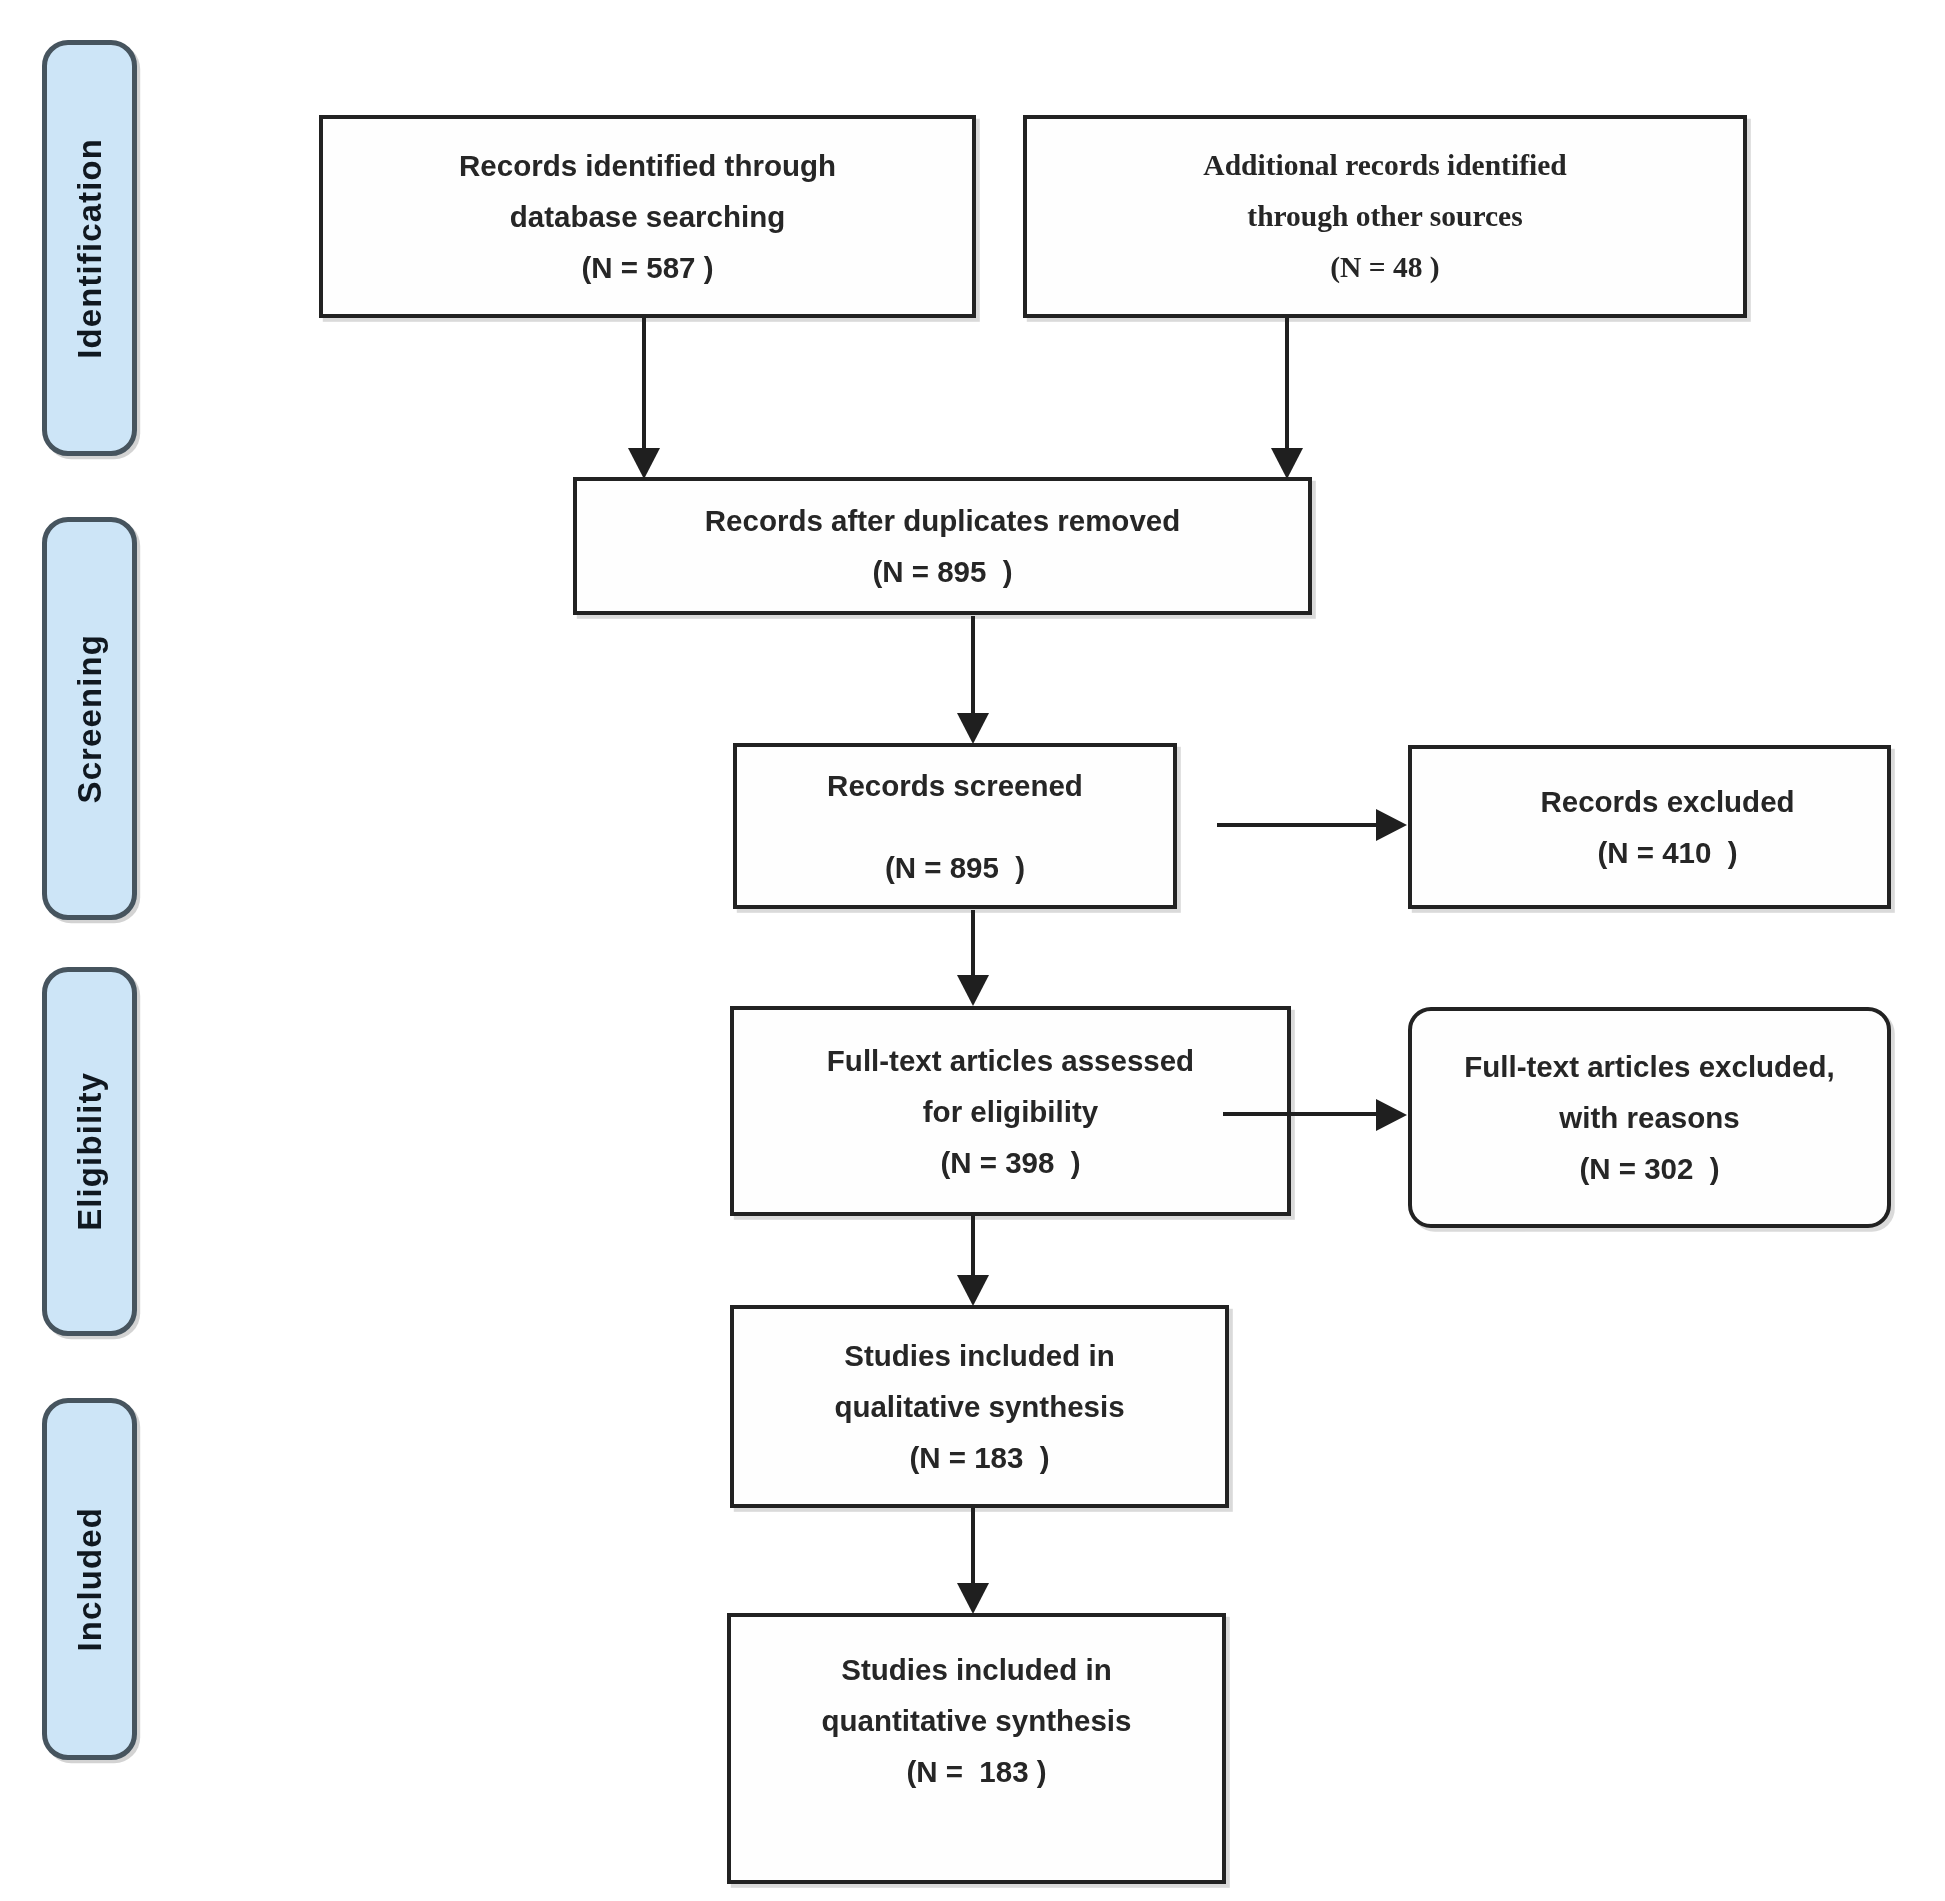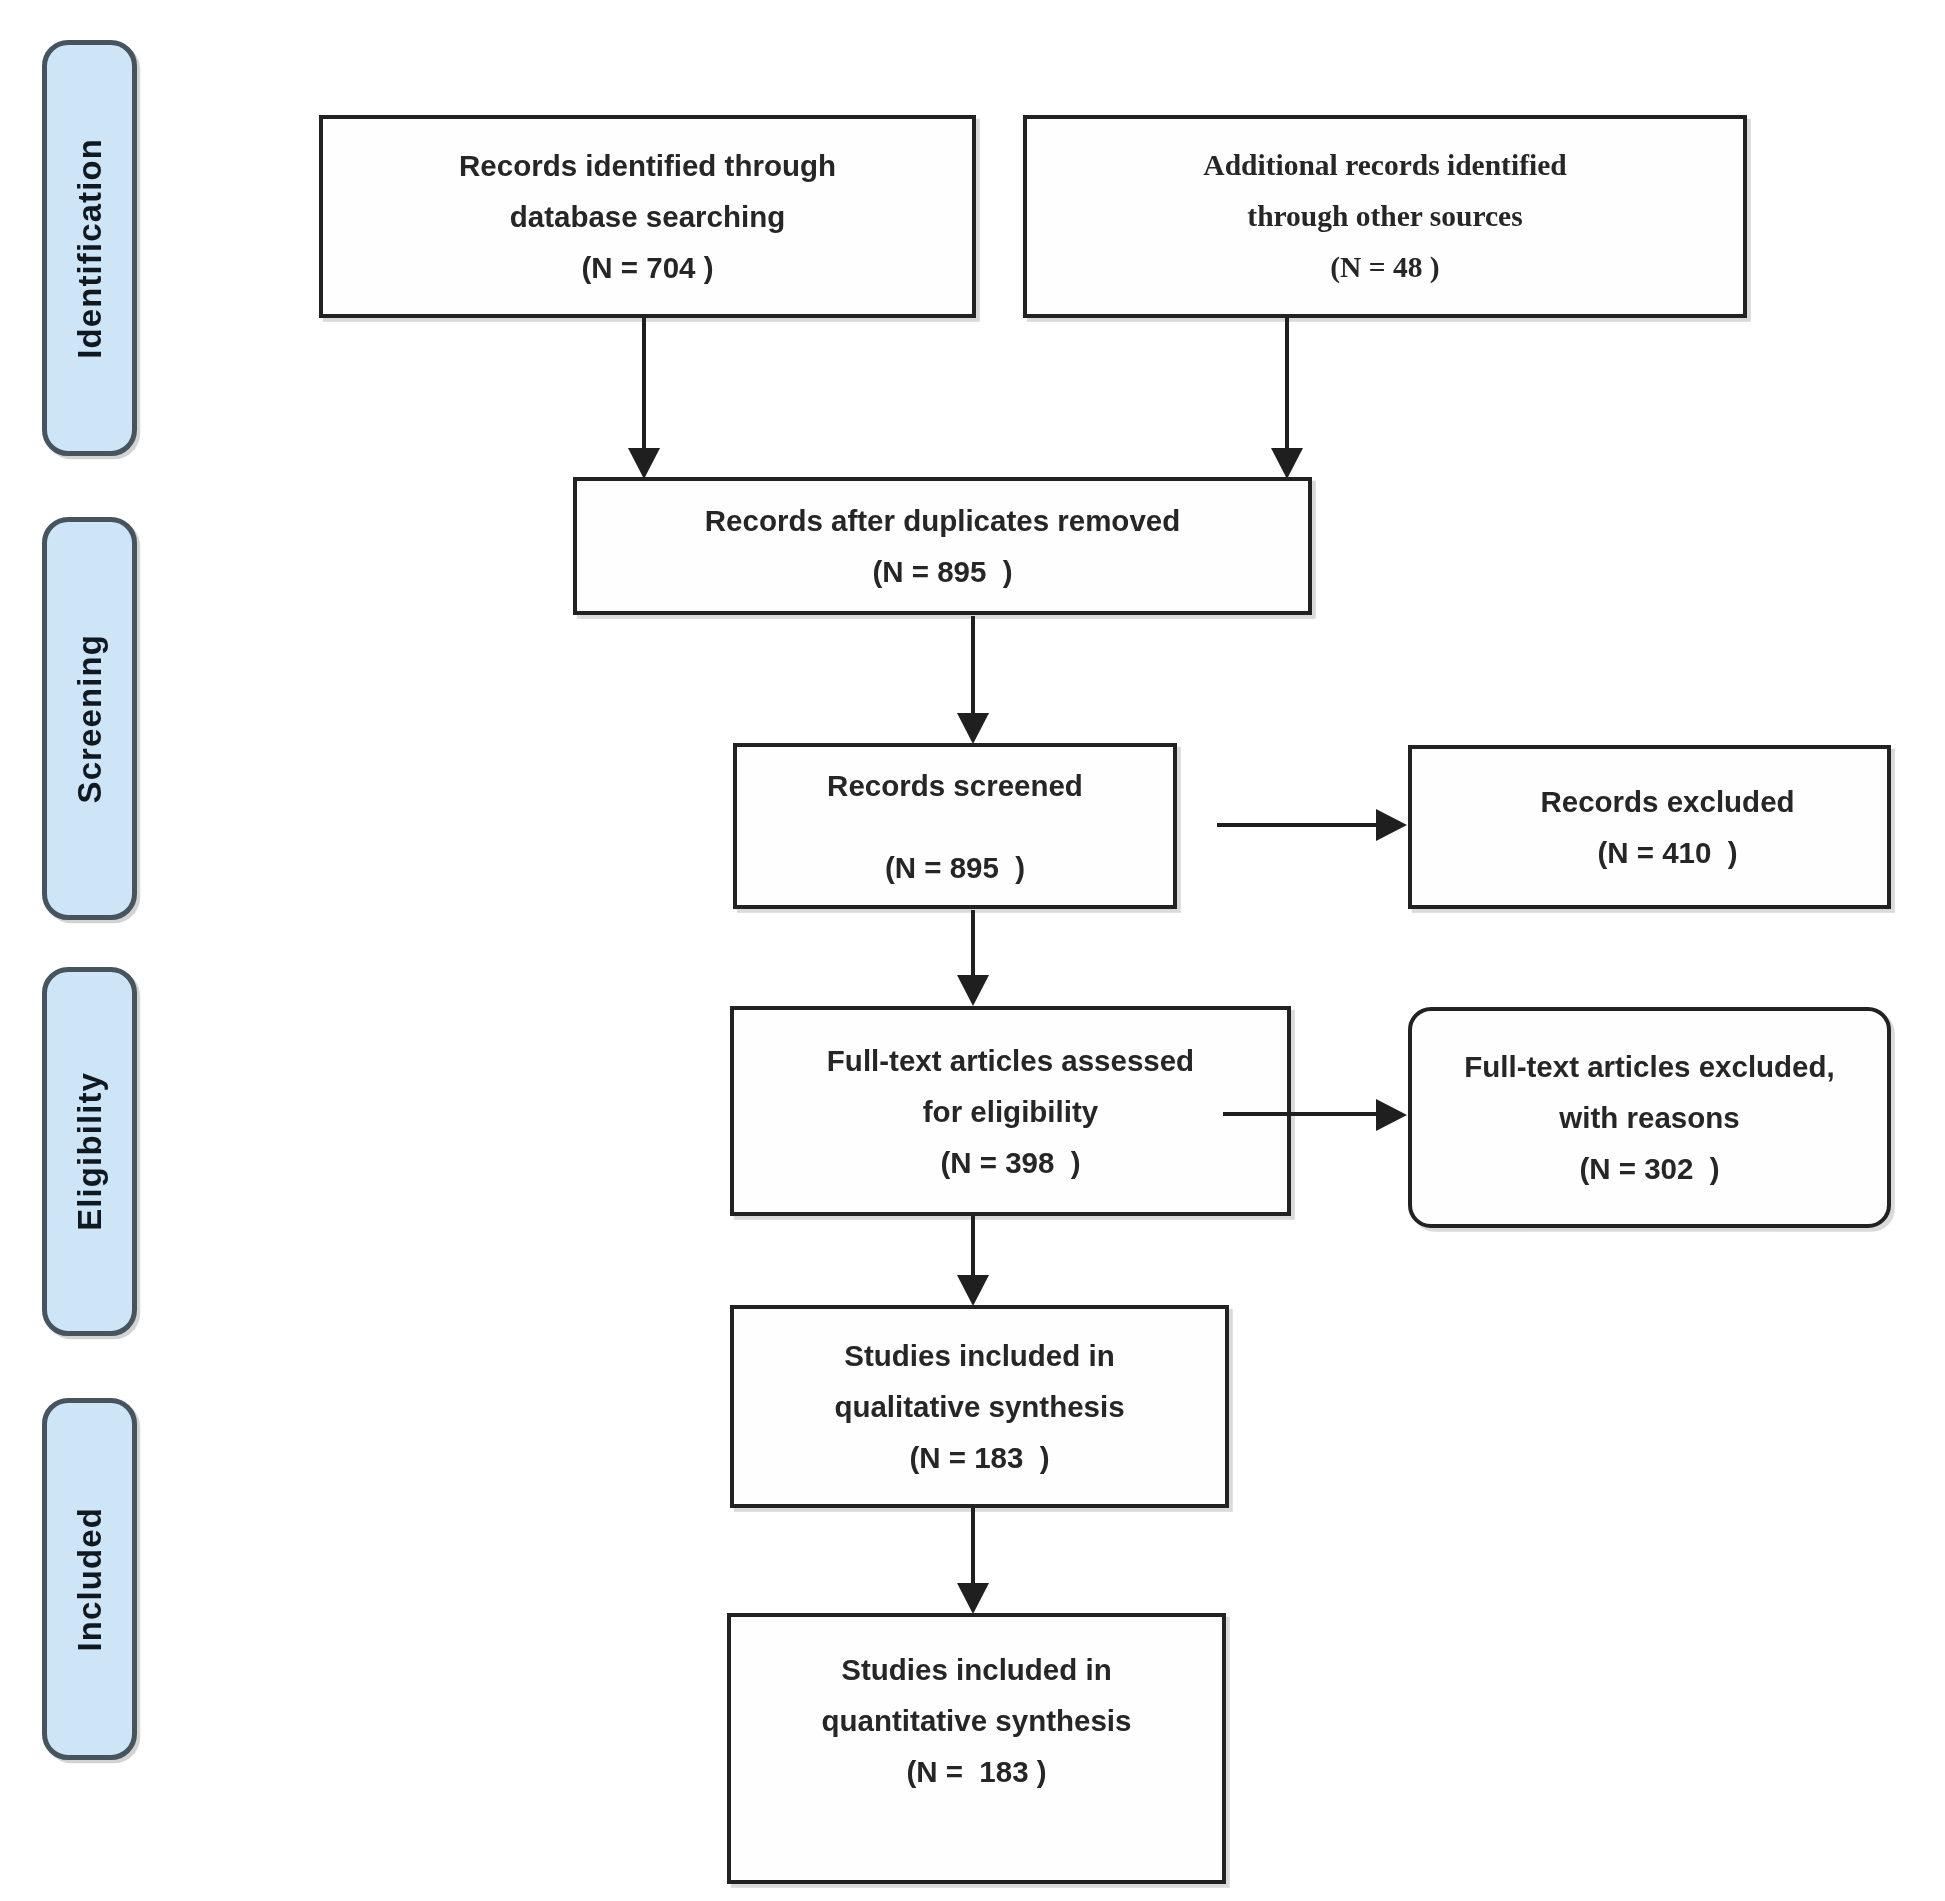--- a/index.html
+++ b/index.html
@@ -88,21 +88,21 @@
   <div class="stage" style="top:967px;height:369px;">
     <span class="stage-label">Eligibility</span>
   </div>
   <div class="stage" style="top:1398px;height:362px;">
     <span class="stage-label">Included</span>
   </div>
 
   <div class="fbox" style="left:275px;top:115px;width:657px;height:203px;margin-left:44px;">
     <div class="txt">Records identified through
 database searching</div>
-    <div class="cnt">(N = 704 )</div>
+    <div class="cnt">(N = 587 )</div>
   </div>
   <div class="fbox" style="left:1023px;top:115px;width:724px;height:203px;font-family:Liberation Serif, serif;">
     <div class="txt">Additional records identified
 through other sources</div>
     <div class="cnt">(N = 48 )</div>
   </div>
 
   <div class="fbox" style="left:573px;top:477px;width:739px;height:138px;text-align:right;">
     <div class="txt">Records after duplicates removed</div>
     <div class="cnt">(N = 895  )</div>

